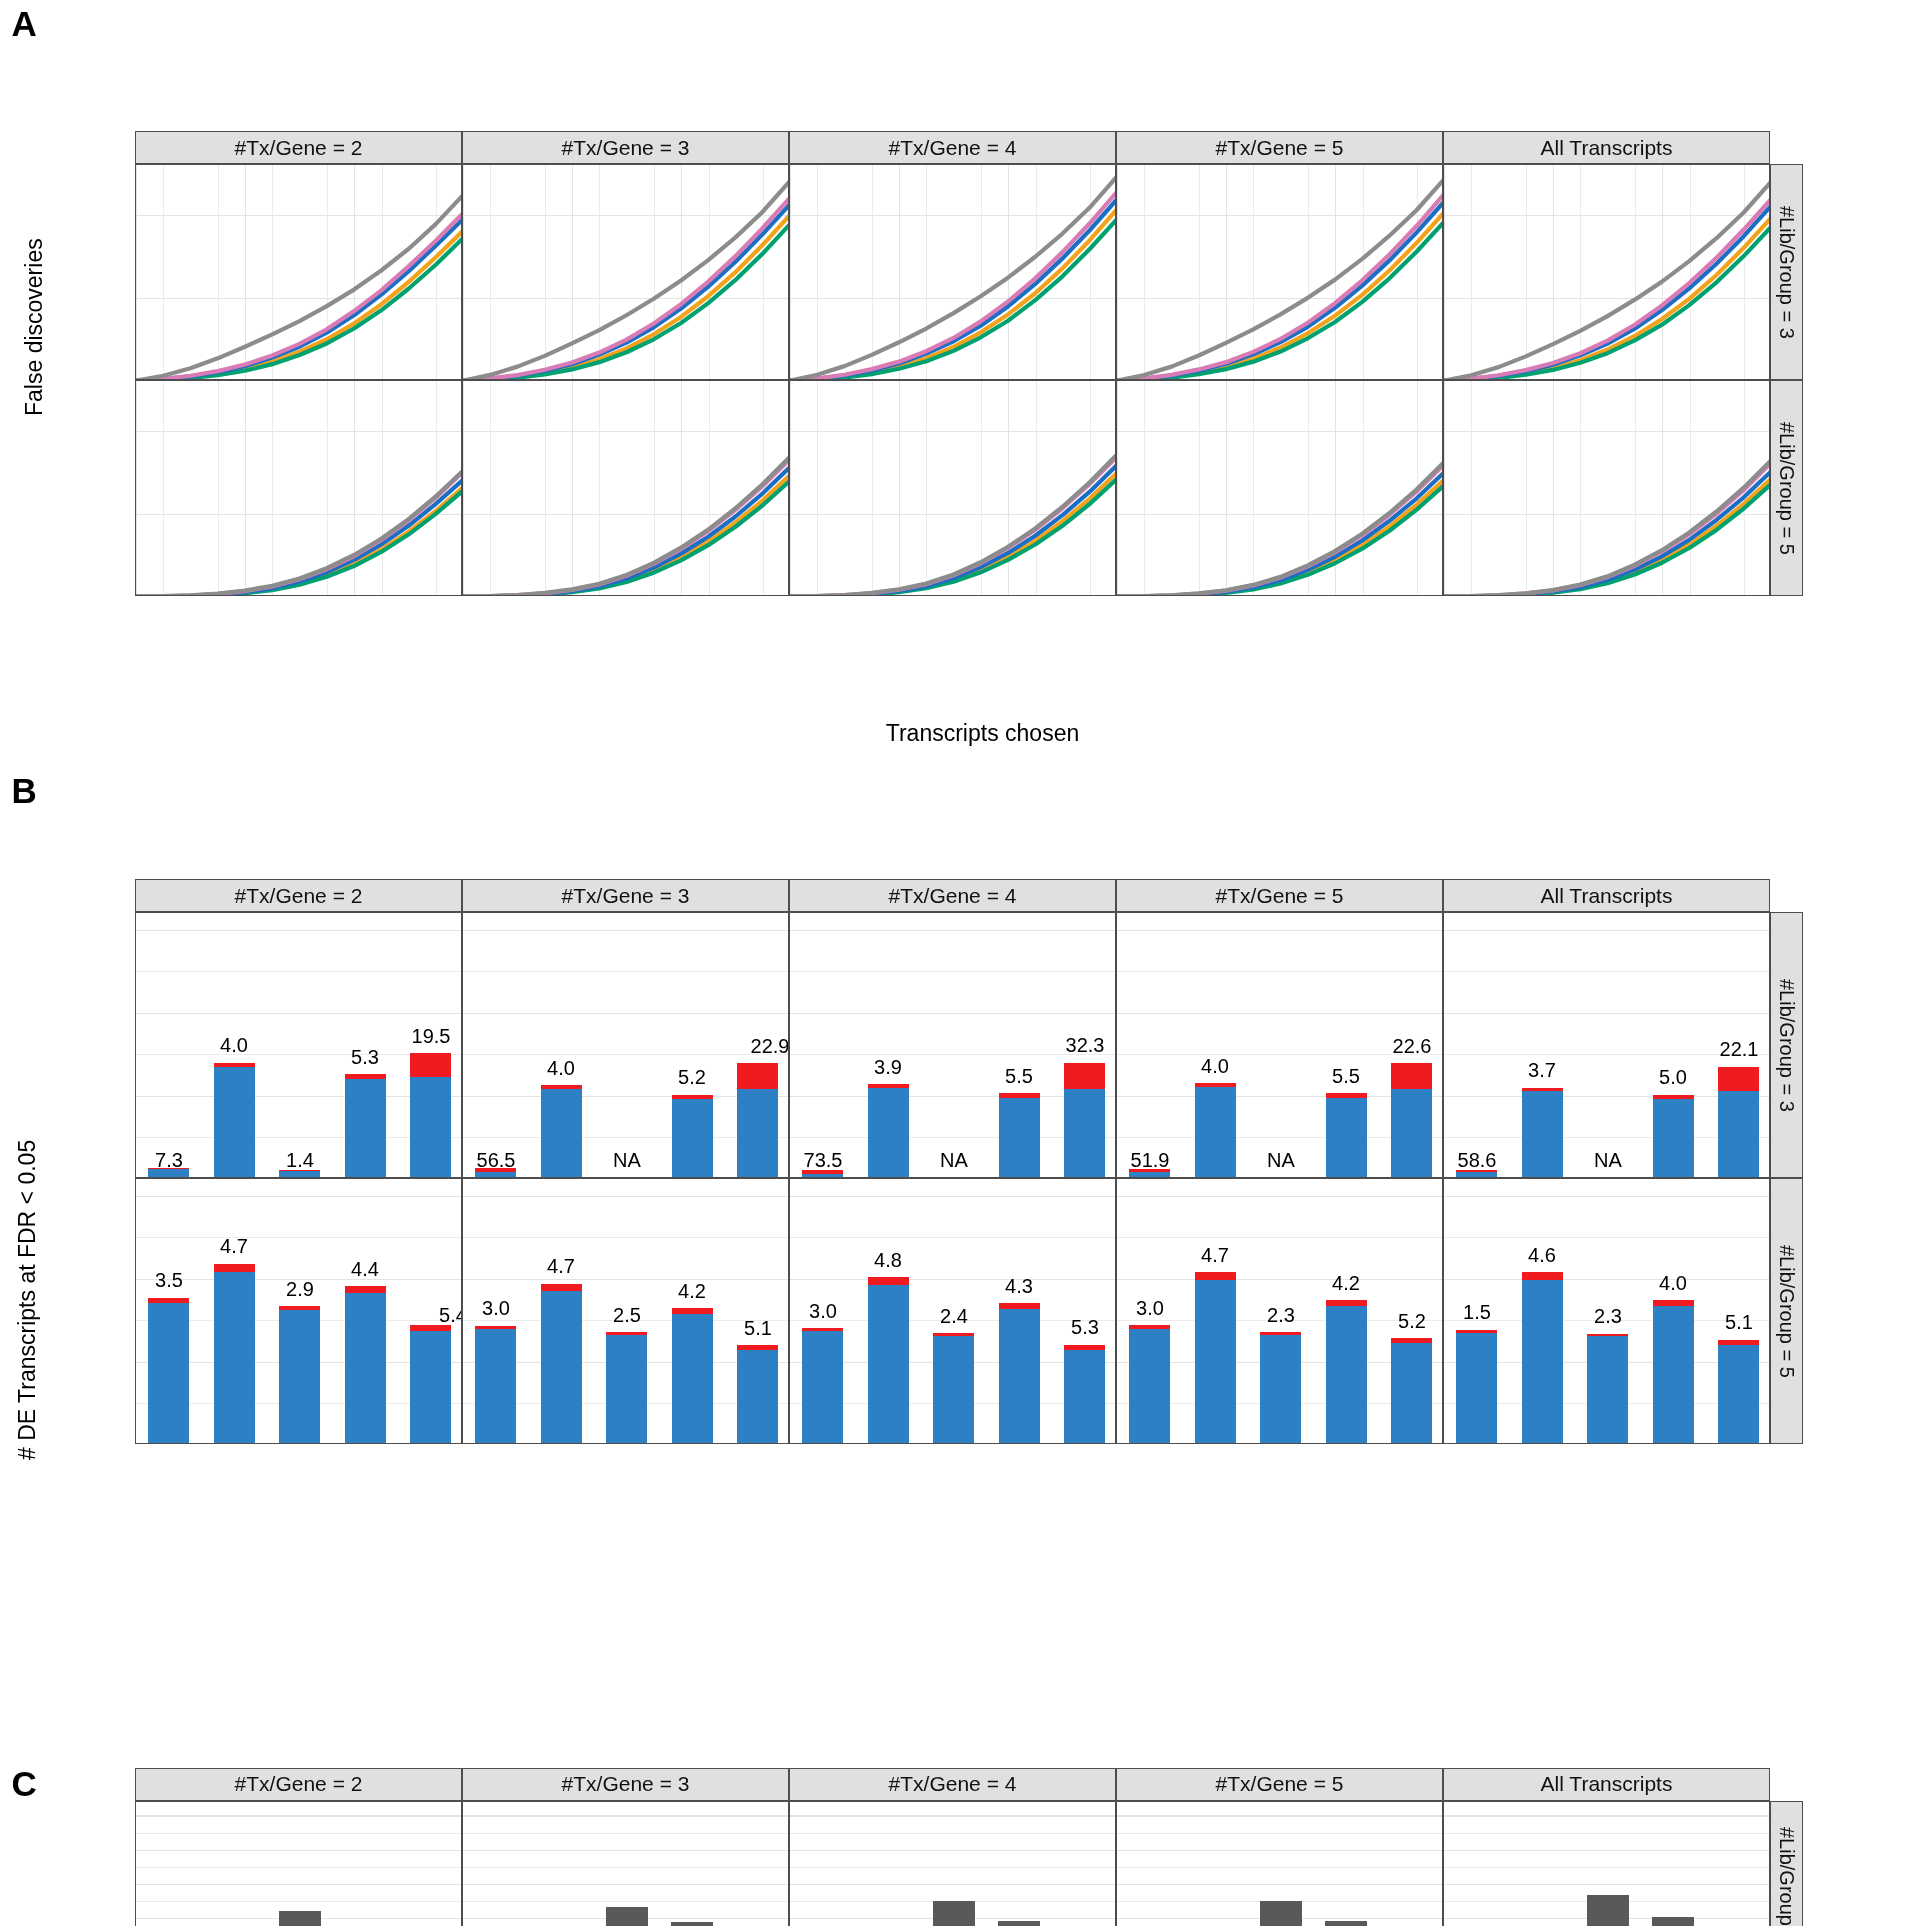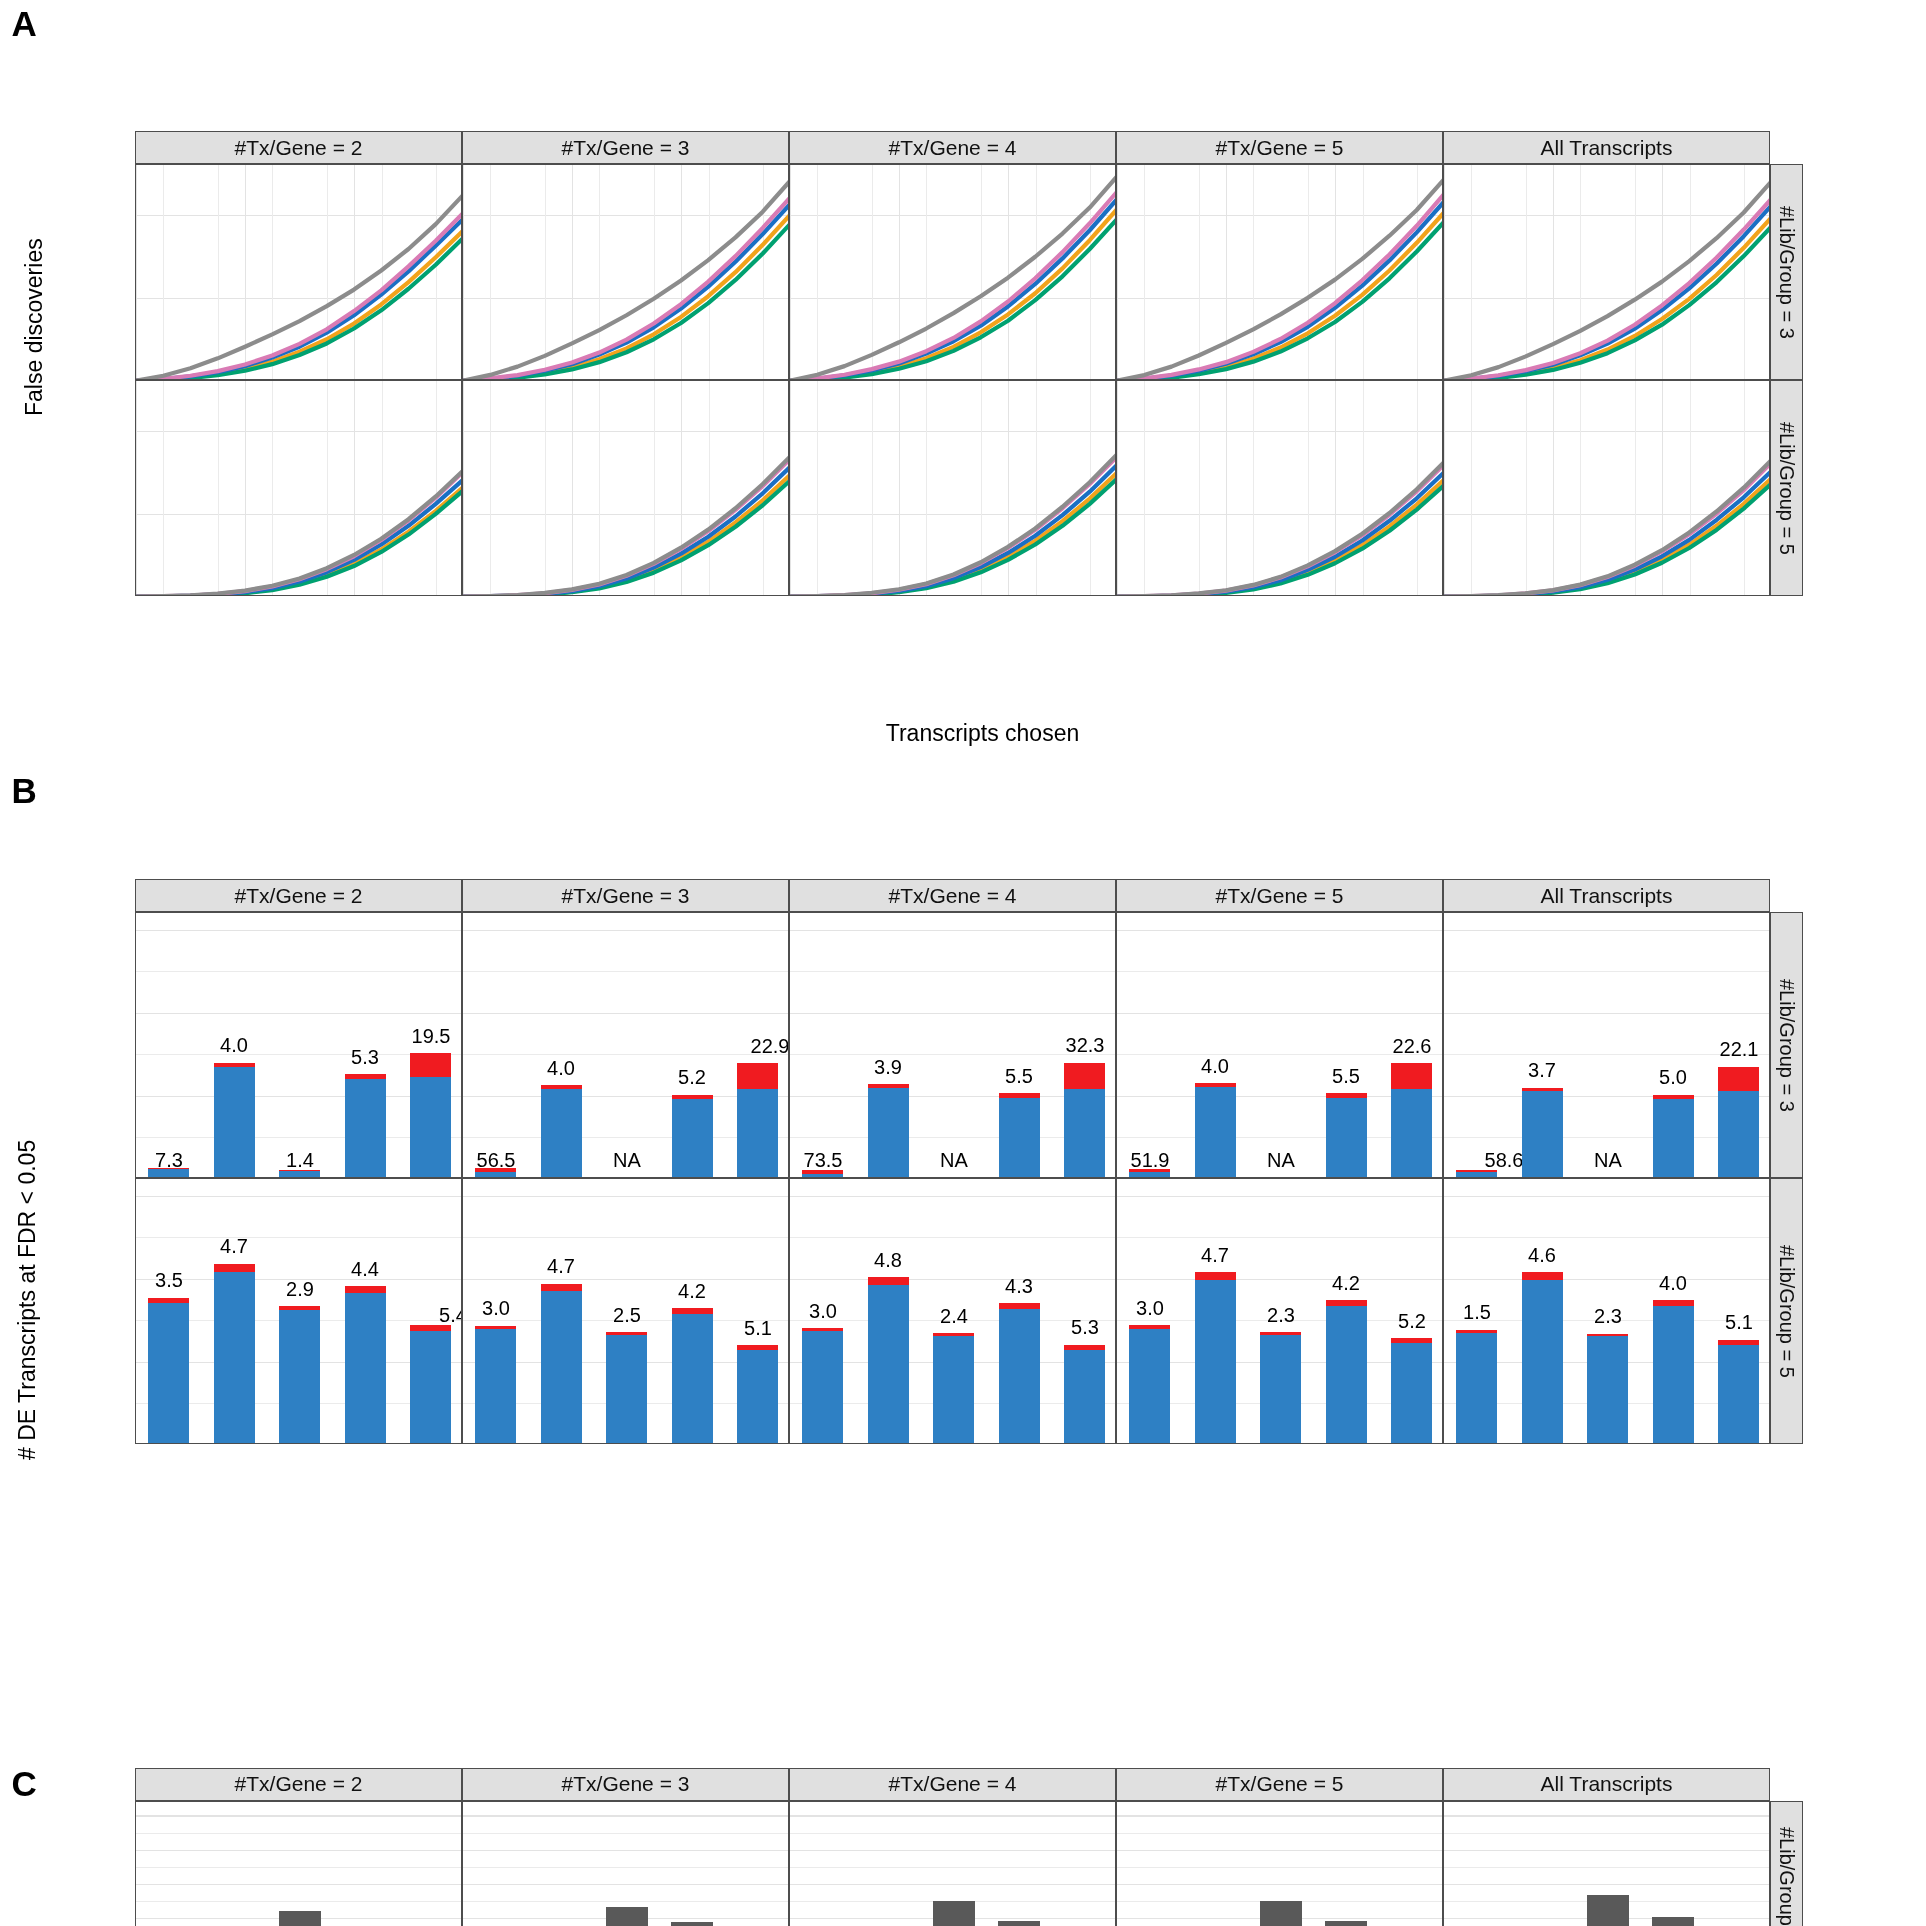--- a/index.html
+++ b/index.html
@@ -382,21 +382,21 @@
         </div>
         <div class="plotbox" style="width: 327px; height: 266px;">
           <div class="gridline gridline-major" style="top: 183px;"></div>
           <div class="gridline gridline-major" style="top: 100px;"></div>
           <div class="gridline gridline-major" style="top: 16.6px;"></div>
           <div class="gridline" style="top: 224px;"></div>
           <div class="gridline" style="top: 141px;"></div>
           <div class="gridline" style="top: 58px;"></div>
           <div class="bar" style="left: 12.4px; width: 41px; height: 4.6px; background: rgb(46, 128, 196);"></div>
           <div class="bar" style="left: 12.4px; width: 41px; height: 2.8px; bottom: 4.6px; background: rgb(240, 27, 32);"></div>
-          <div class="barlabel" style="left: 33px; top: 236px; margin-left: 27px;">58.6</div>
+          <div class="barlabel" style="left: 33px; top: 236px;">58.6</div>
           <div class="bar" style="left: 78px; width: 41px; height: 86px; background: rgb(46, 128, 196);"></div>
           <div class="bar" style="left: 78px; width: 41px; height: 3.3px; bottom: 86px; background: rgb(240, 27, 32);"></div>
           <div class="barlabel" style="left: 98px; top: 146px;">3.7</div>
           <div class="barlabel" style="left: 164px; top: 236px;">NA</div>
           <div class="bar" style="left: 209px; width: 41px; height: 78px; background: rgb(46, 128, 196);"></div>
           <div class="bar" style="left: 209px; width: 41px; height: 4.2px; bottom: 78px; background: rgb(240, 27, 32);"></div>
           <div class="barlabel" style="left: 229px; top: 153px;">5.0</div>
           <div class="bar" style="left: 274px; width: 41px; height: 86px; background: rgb(46, 128, 196);"></div>
           <div class="bar" style="left: 274px; width: 41px; height: 24.5px; bottom: 86px; background: rgb(240, 27, 32);"></div>
           <div class="barlabel" style="left: 295px; top: 125px;">22.1</div>

